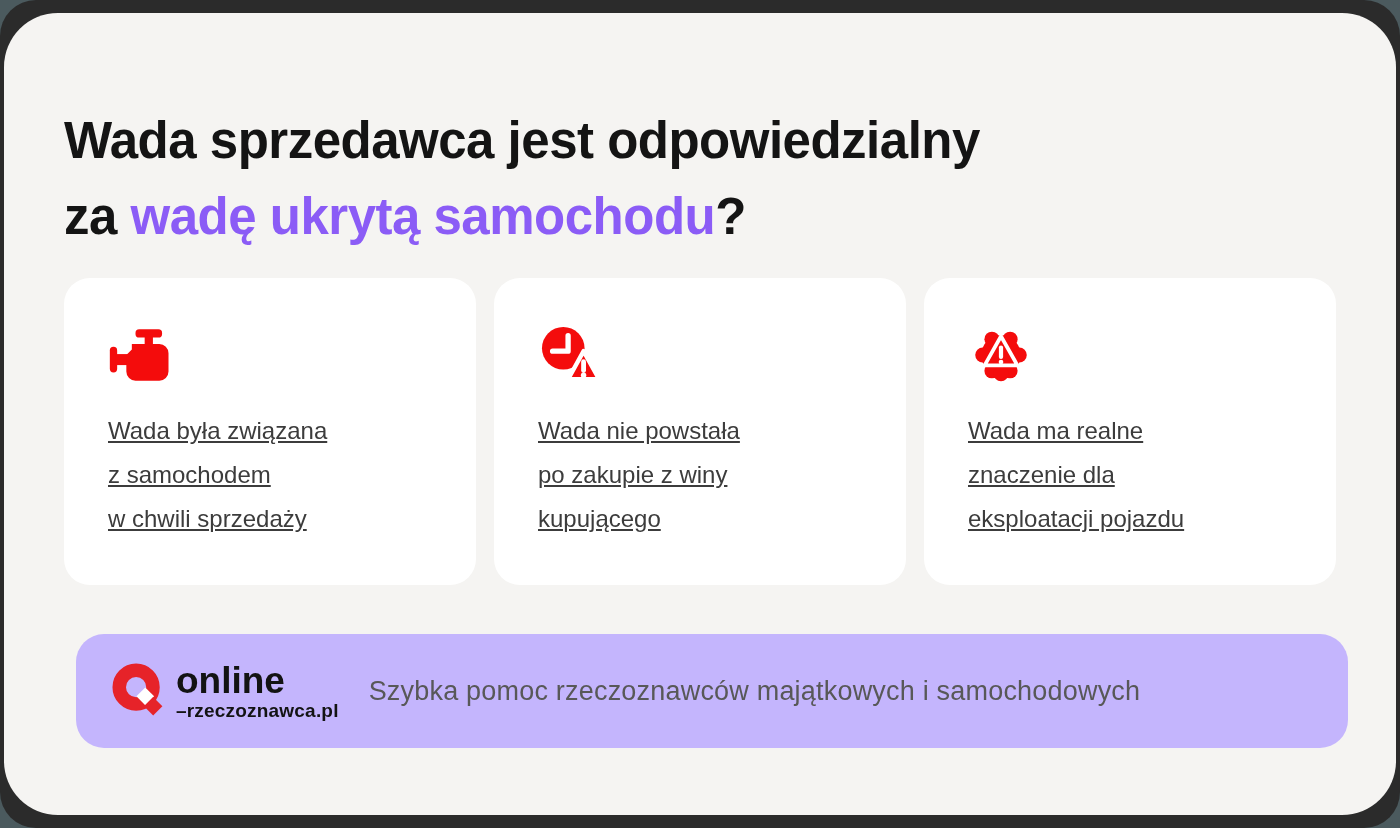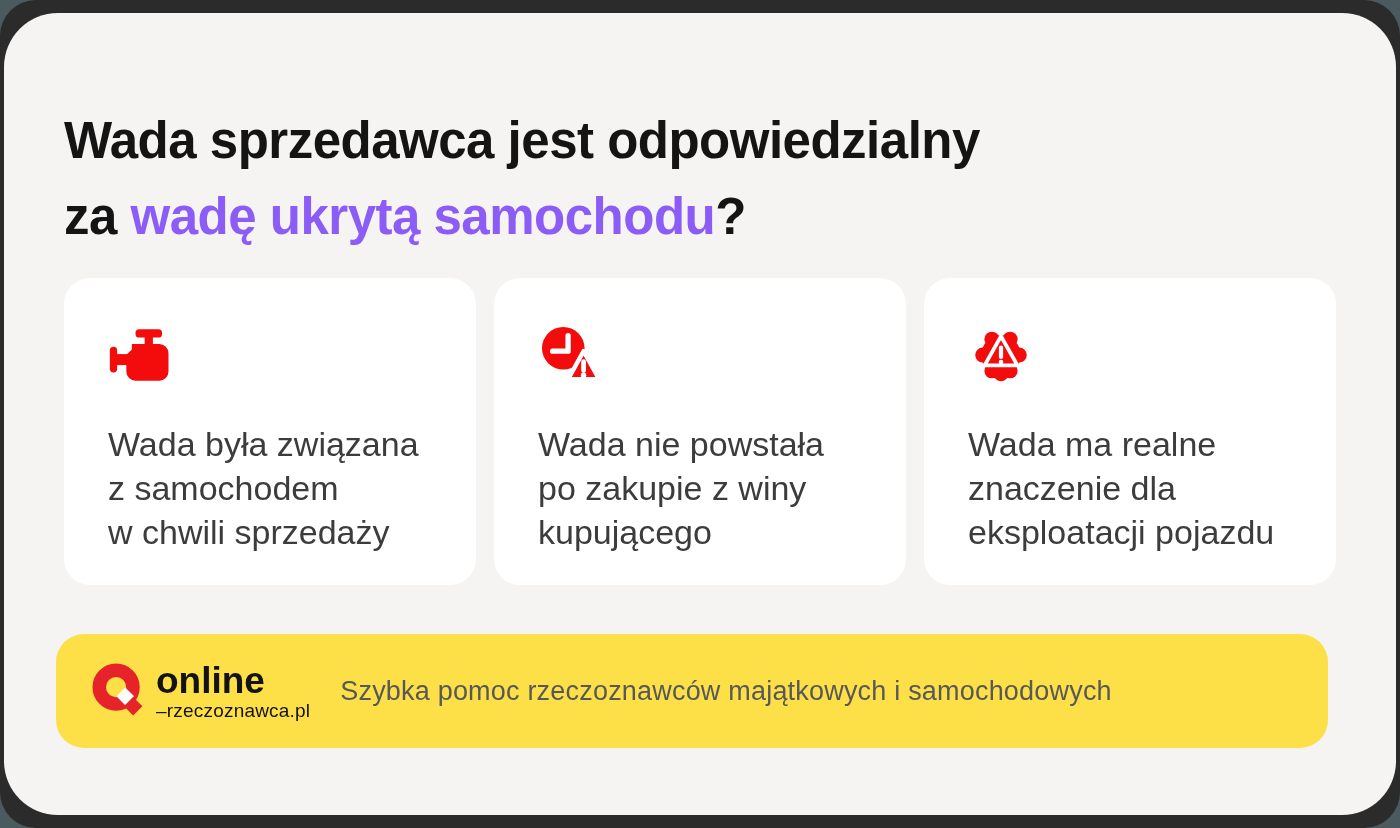--- a/index.html
+++ b/index.html
@@ -28,35 +28,36 @@
   .cards-row{
     position:absolute;left:60px;top:265px;width:1272px;
     display:flex;gap:18px;
   }
   .card{
     flex:1;height:307px;background:#FFFFFF;border-radius:26px;
     padding:47px 44px;box-sizing:border-box;
   }
   .card-icon{width:66px;height:60px;display:block;}
   .card-text{
-    margin-top:37px;
-    font-size:34px;line-height:44px;color:#3C3C3C;
+    margin-top:24px;
+    font-size:24px;line-height:44px;color:#3C3C3C;
     white-space:pre-line;
+    text-decoration:underline;
   }
   .footer-bar{
-    position:absolute;left:52px;top:621px;width:1272px;height:114px;
-    background:#fde047;border-radius:28px;
+    position:absolute;left:72px;top:621px;width:1272px;height:114px;
+    background:#c4b5fd;border-radius:28px;
     display:flex;align-items:center;
     padding:0 40px 0 36px;box-sizing:border-box;
   }
   .logo{display:flex;align-items:center;gap:10px;}
   .logo-icon{width:54px;height:60px;display:block;}
   .logo-text{display:flex;flex-direction:column;line-height:1;}
   .logo-name{font-size:37px;font-weight:800;color:#131313;letter-spacing:0;}
-  .logo-domain{font-size:19px;font-weight:400;color:#131313;margin-top:2px;letter-spacing:0.2px;}
+  .logo-domain{font-size:19px;font-weight:700;color:#131313;margin-top:2px;letter-spacing:0.2px;}
   .tagline{
     flex:1;text-align:left;
     font-size:27px;color:#585858;letter-spacing:0.2px;
     padding-left:30px;
   }
 </style>
 </head>
 <body>
 
 <div class="frame">

